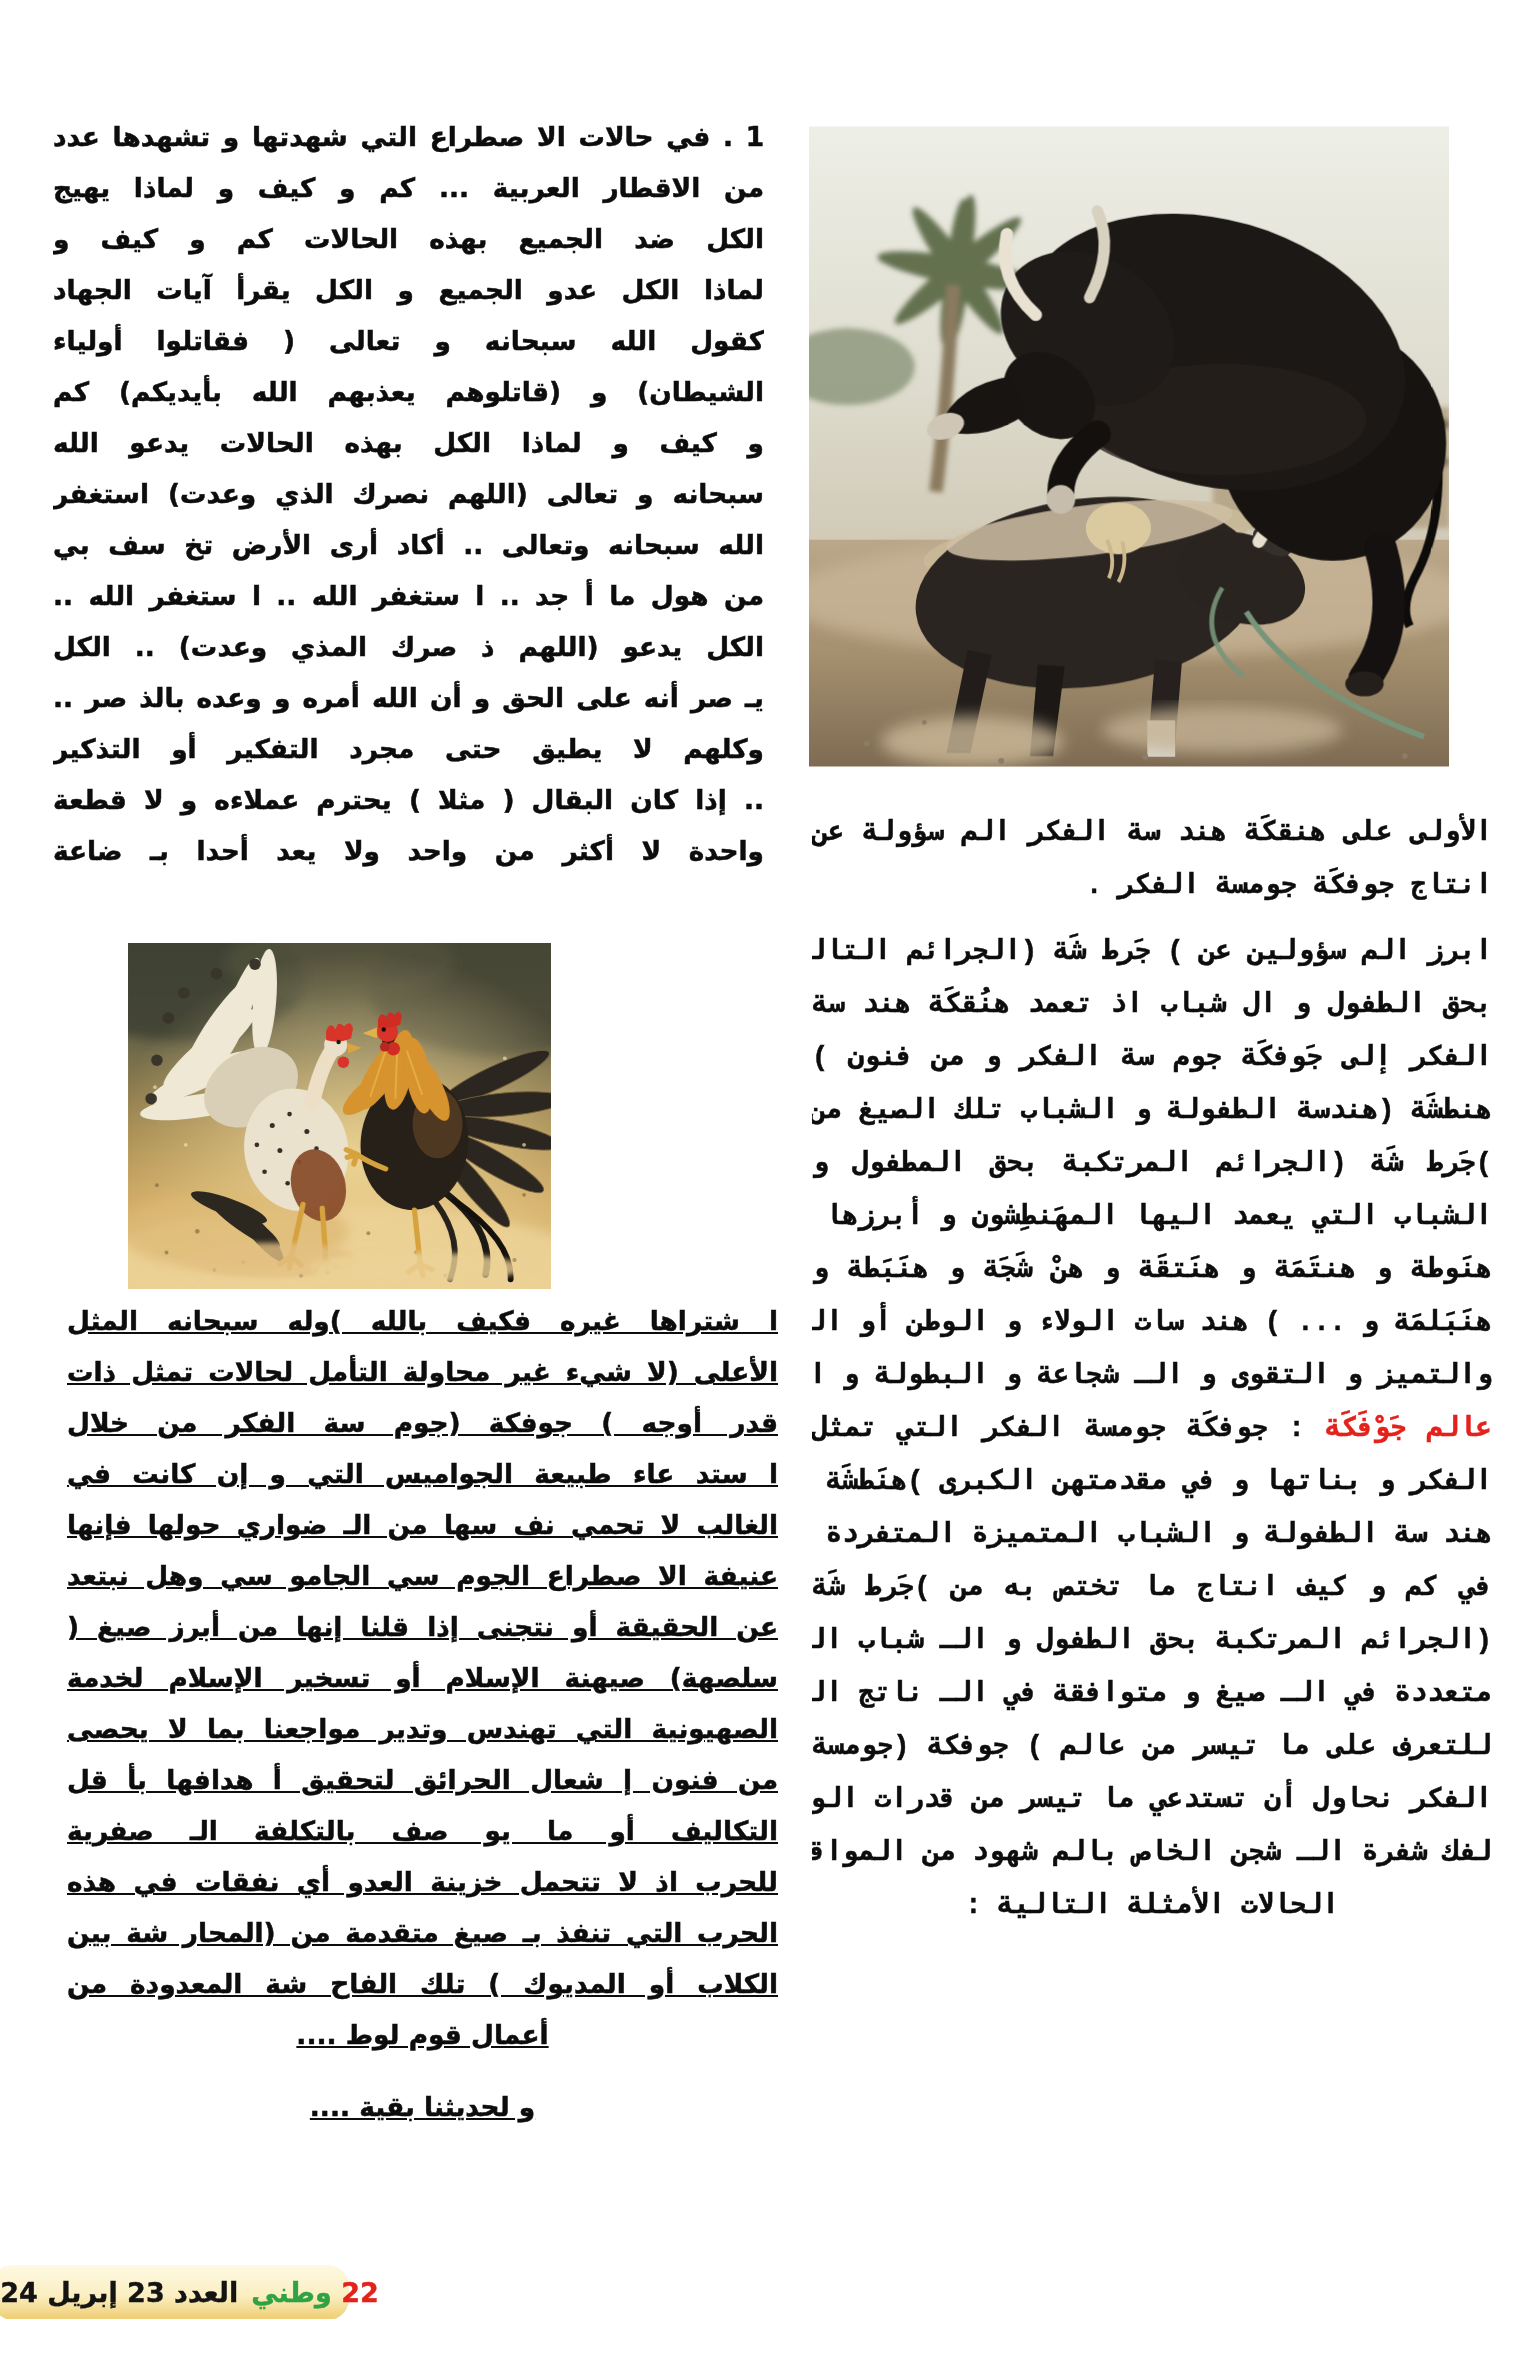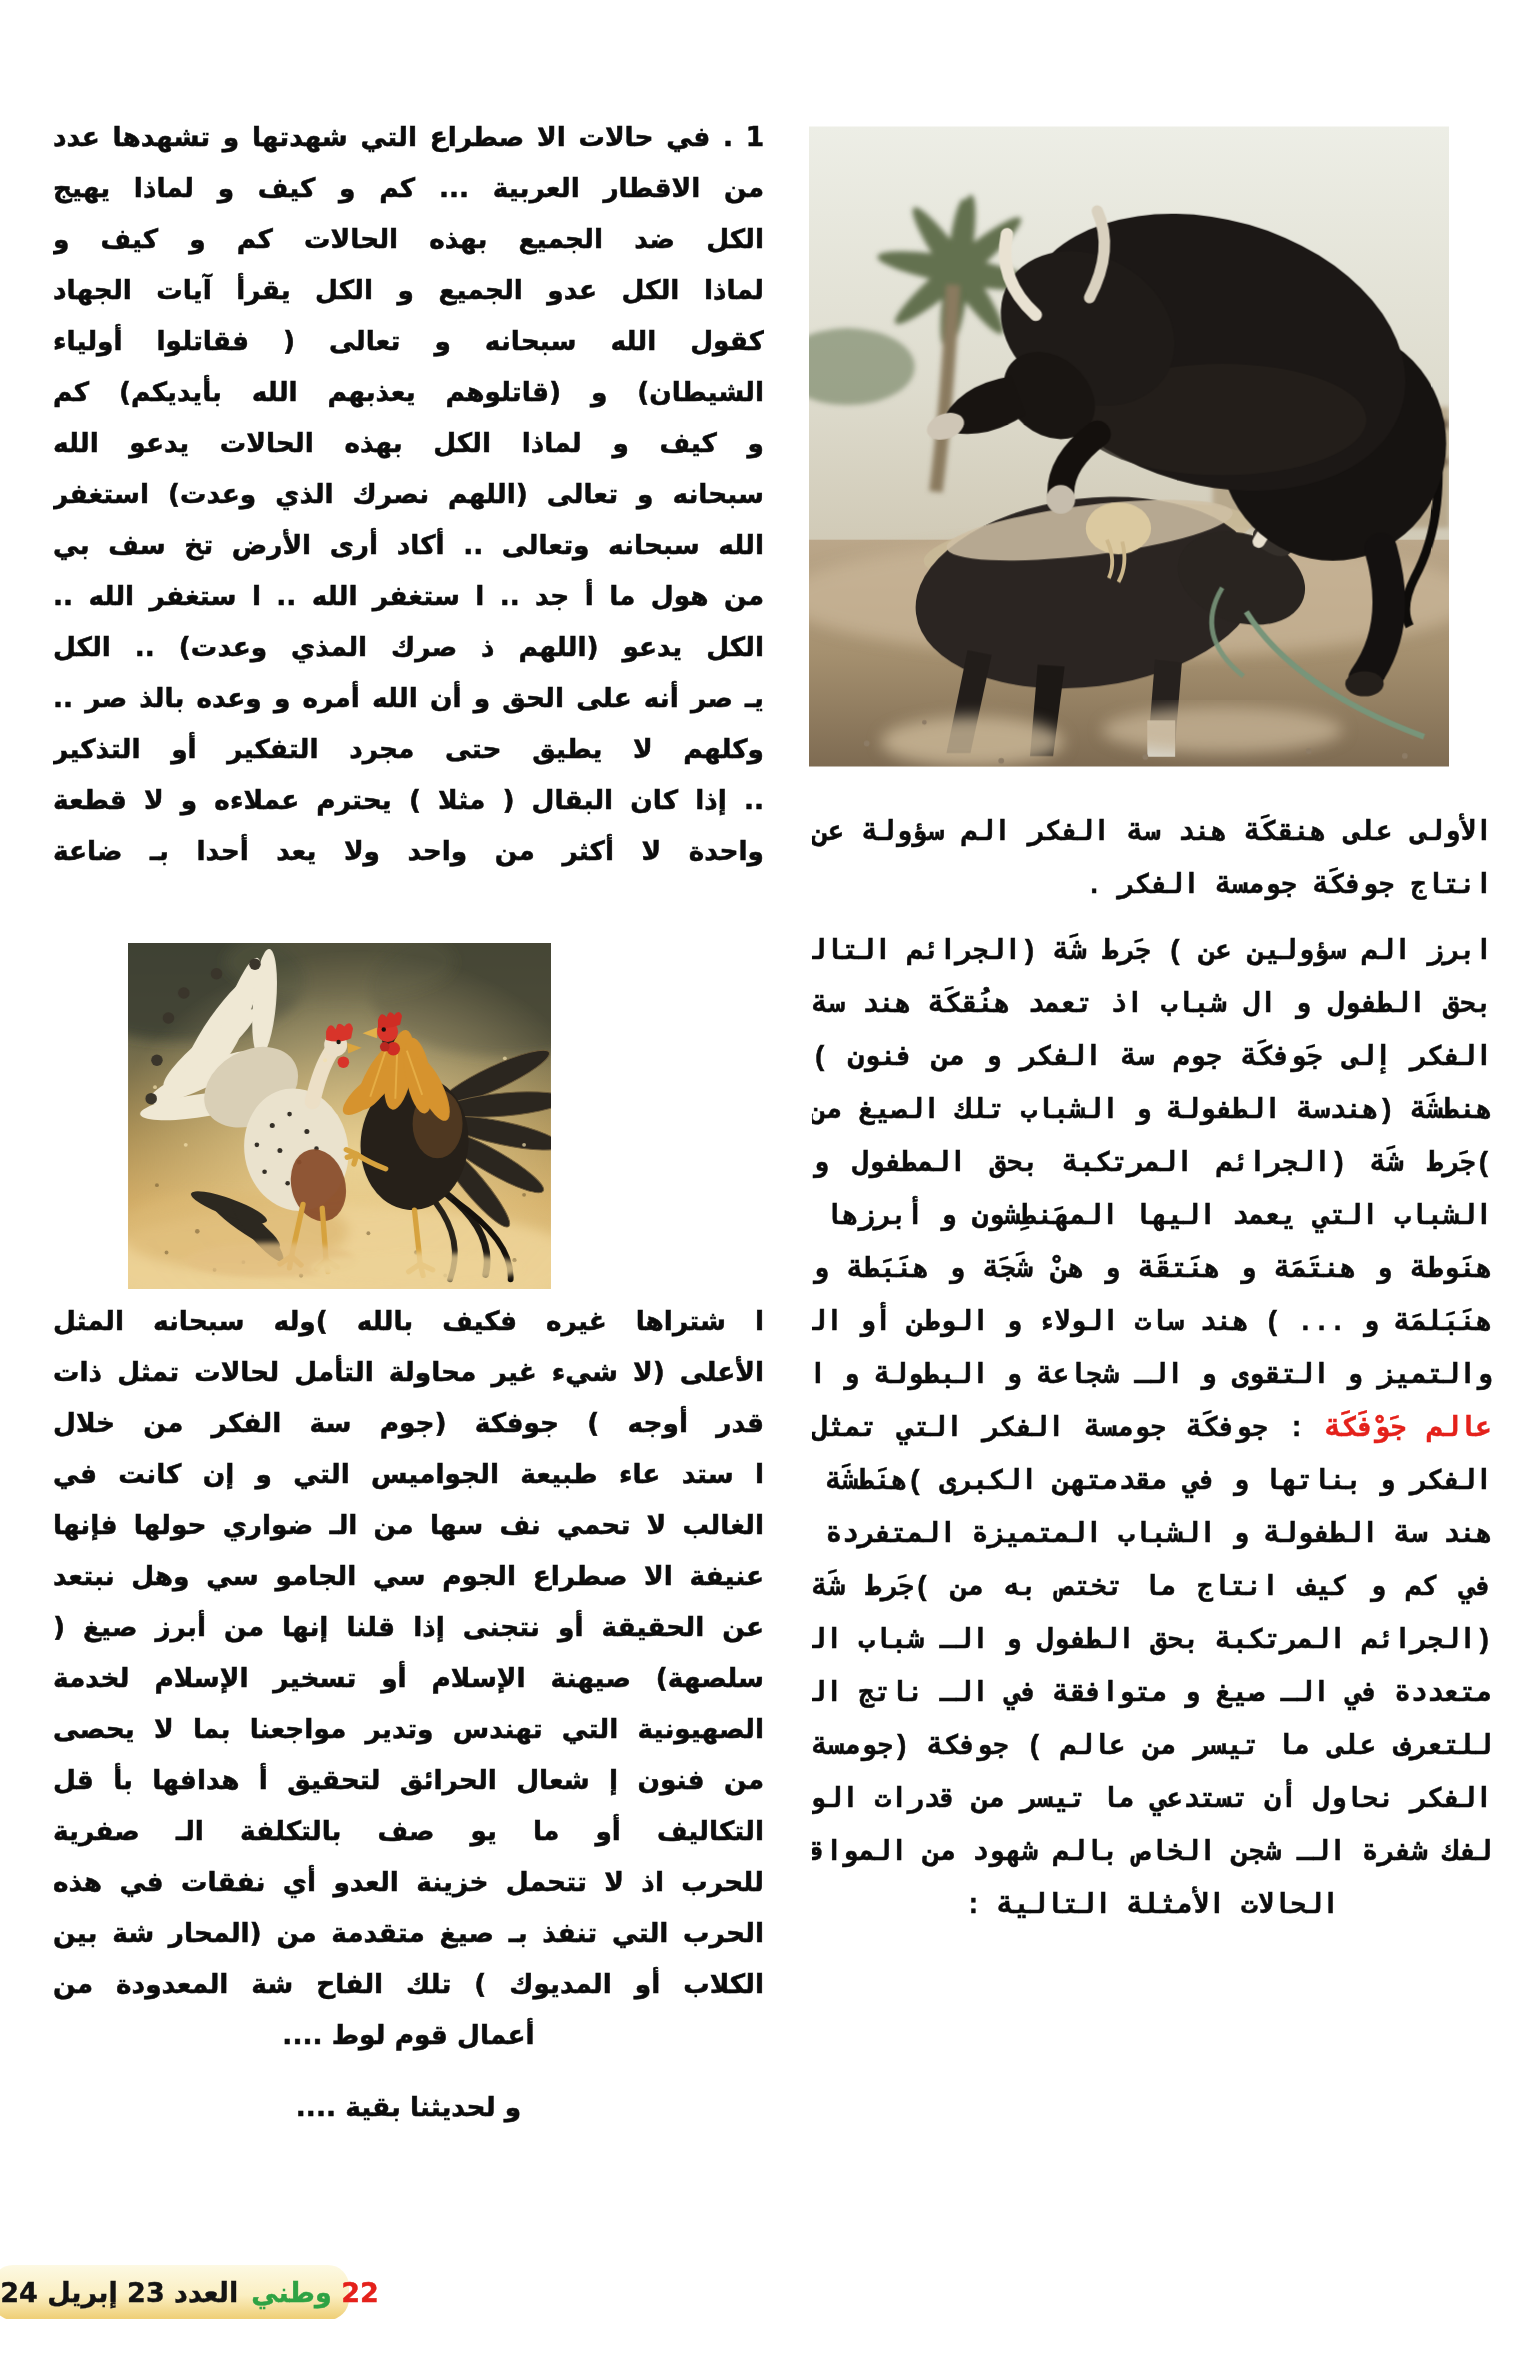--- a/index.html
+++ b/index.html
@@ -209,21 +209,21 @@
         <circle cx="28" cy="150" r="2"></circle>
           <circle cx="205" cy="122" r="2"></circle>
       </g>
       <g filter="url(#rb3)">
         <ellipse cx="150" cy="330" rx="90" ry="18" fill="#e3c183" opacity="0.8"></ellipse>
         <ellipse cx="300" cy="338" rx="110" ry="16" fill="#ecd296" opacity="0.8"></ellipse>
       </g>
     </svg>
   </div>
 
-  <section class="col" id="left-part2" style="left:53px;top:1295px;width:711px;">
+  <section class="col" id="left-part2" style="left:67px;top:1295px;width:711px;text-decoration:underline;">
       <div class="line">ا  شتراها غيره فكيف  بالله  )وله   سبحانه المثل</div>
       <div class="line">الأعلى (لا شيء غير محاولة التأمل لحالات تمثل ذات</div>
       <div class="line">قدر  أوجه )  جوفكة  (جوم سة الفكر من خلال</div>
       <div class="line">ا  ستد عاء طبيعة الجواميس التي و إن  كانت في</div>
       <div class="line">الغالب لا تحمي نف  سها من الـ ضواري حولها  فإنها</div>
       <div class="line">عنيفة الا صطراع  الجوم سي الجامو سي وهل نبتعد</div>
       <div class="line">عن الحقيقة أو نتجنى إذا قلنا إنها من أبرز  صيغ (</div>
       <div class="line">سلصهة) صيهنة الإسلام أو تسخير الإسلام لخدمة</div>
       <div class="line">الصهيونية التي تهندس وتدير مواجعنا بما لا يحصى</div>
       <div class="line">من فنون إ  شعال الحرائق لتحقيق أ هدافها  بأ قل</div>

